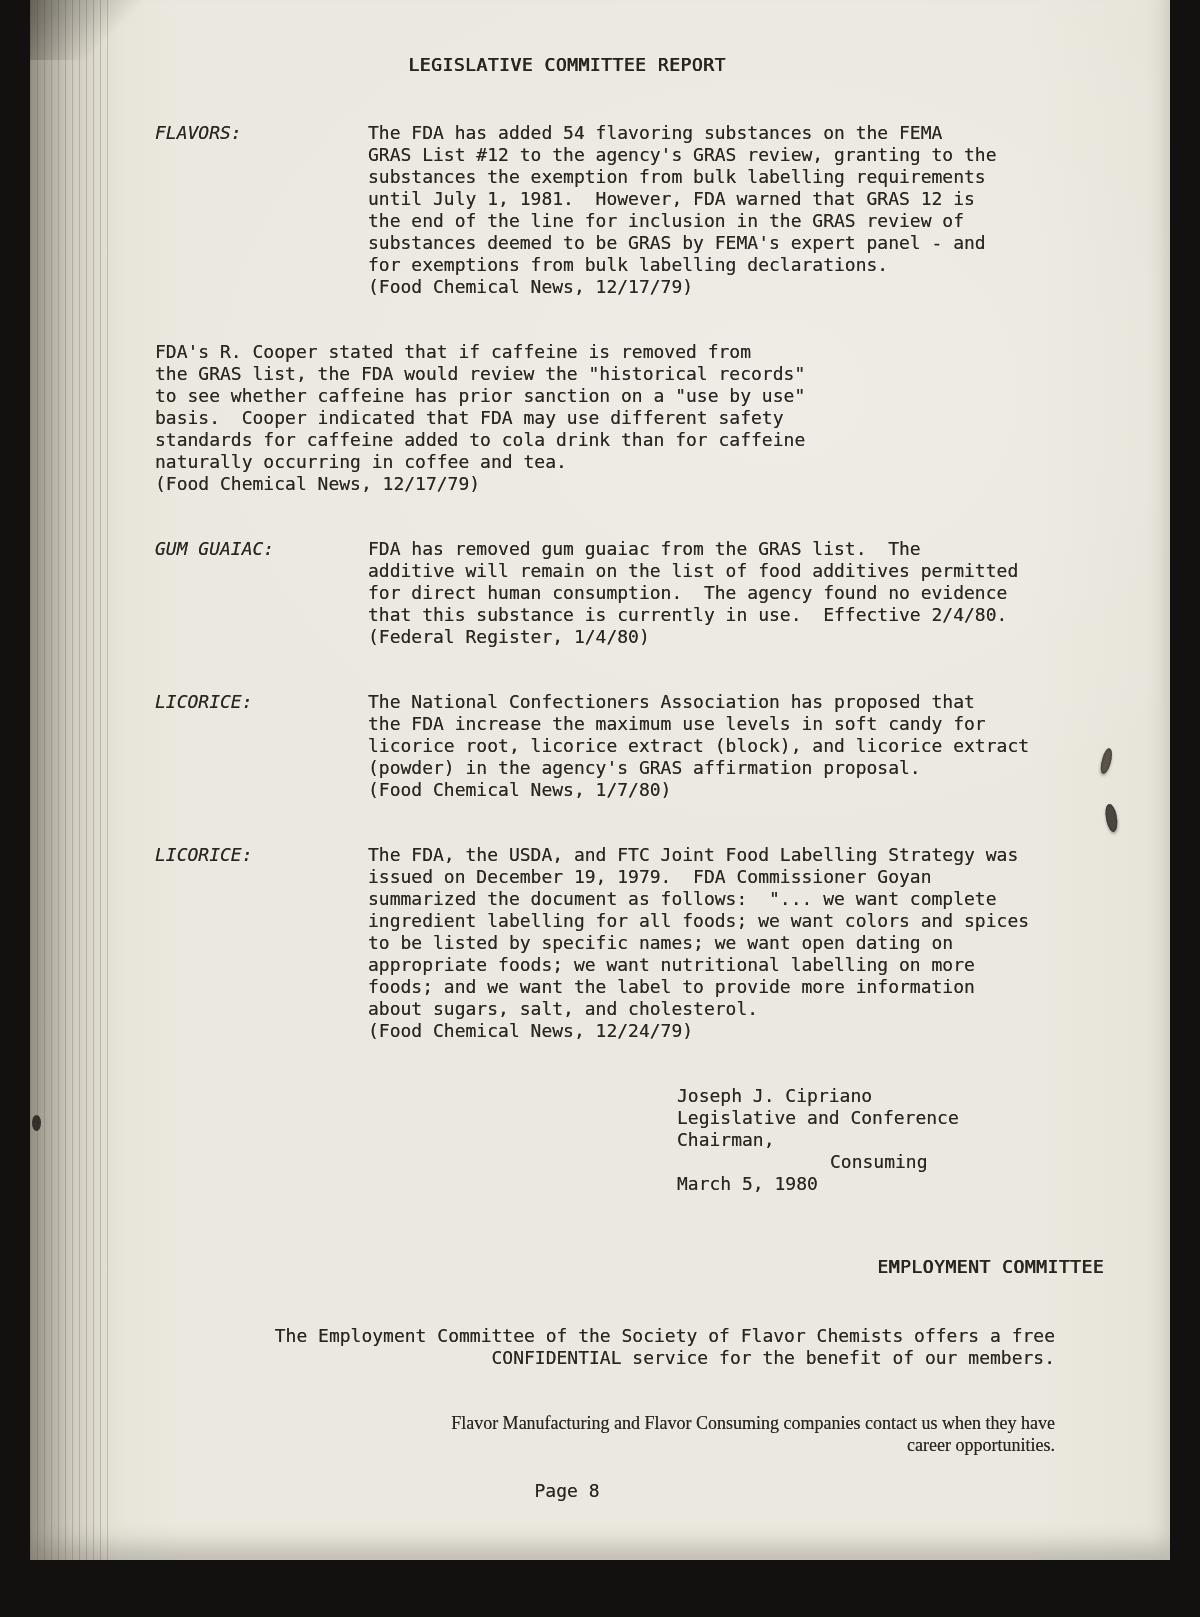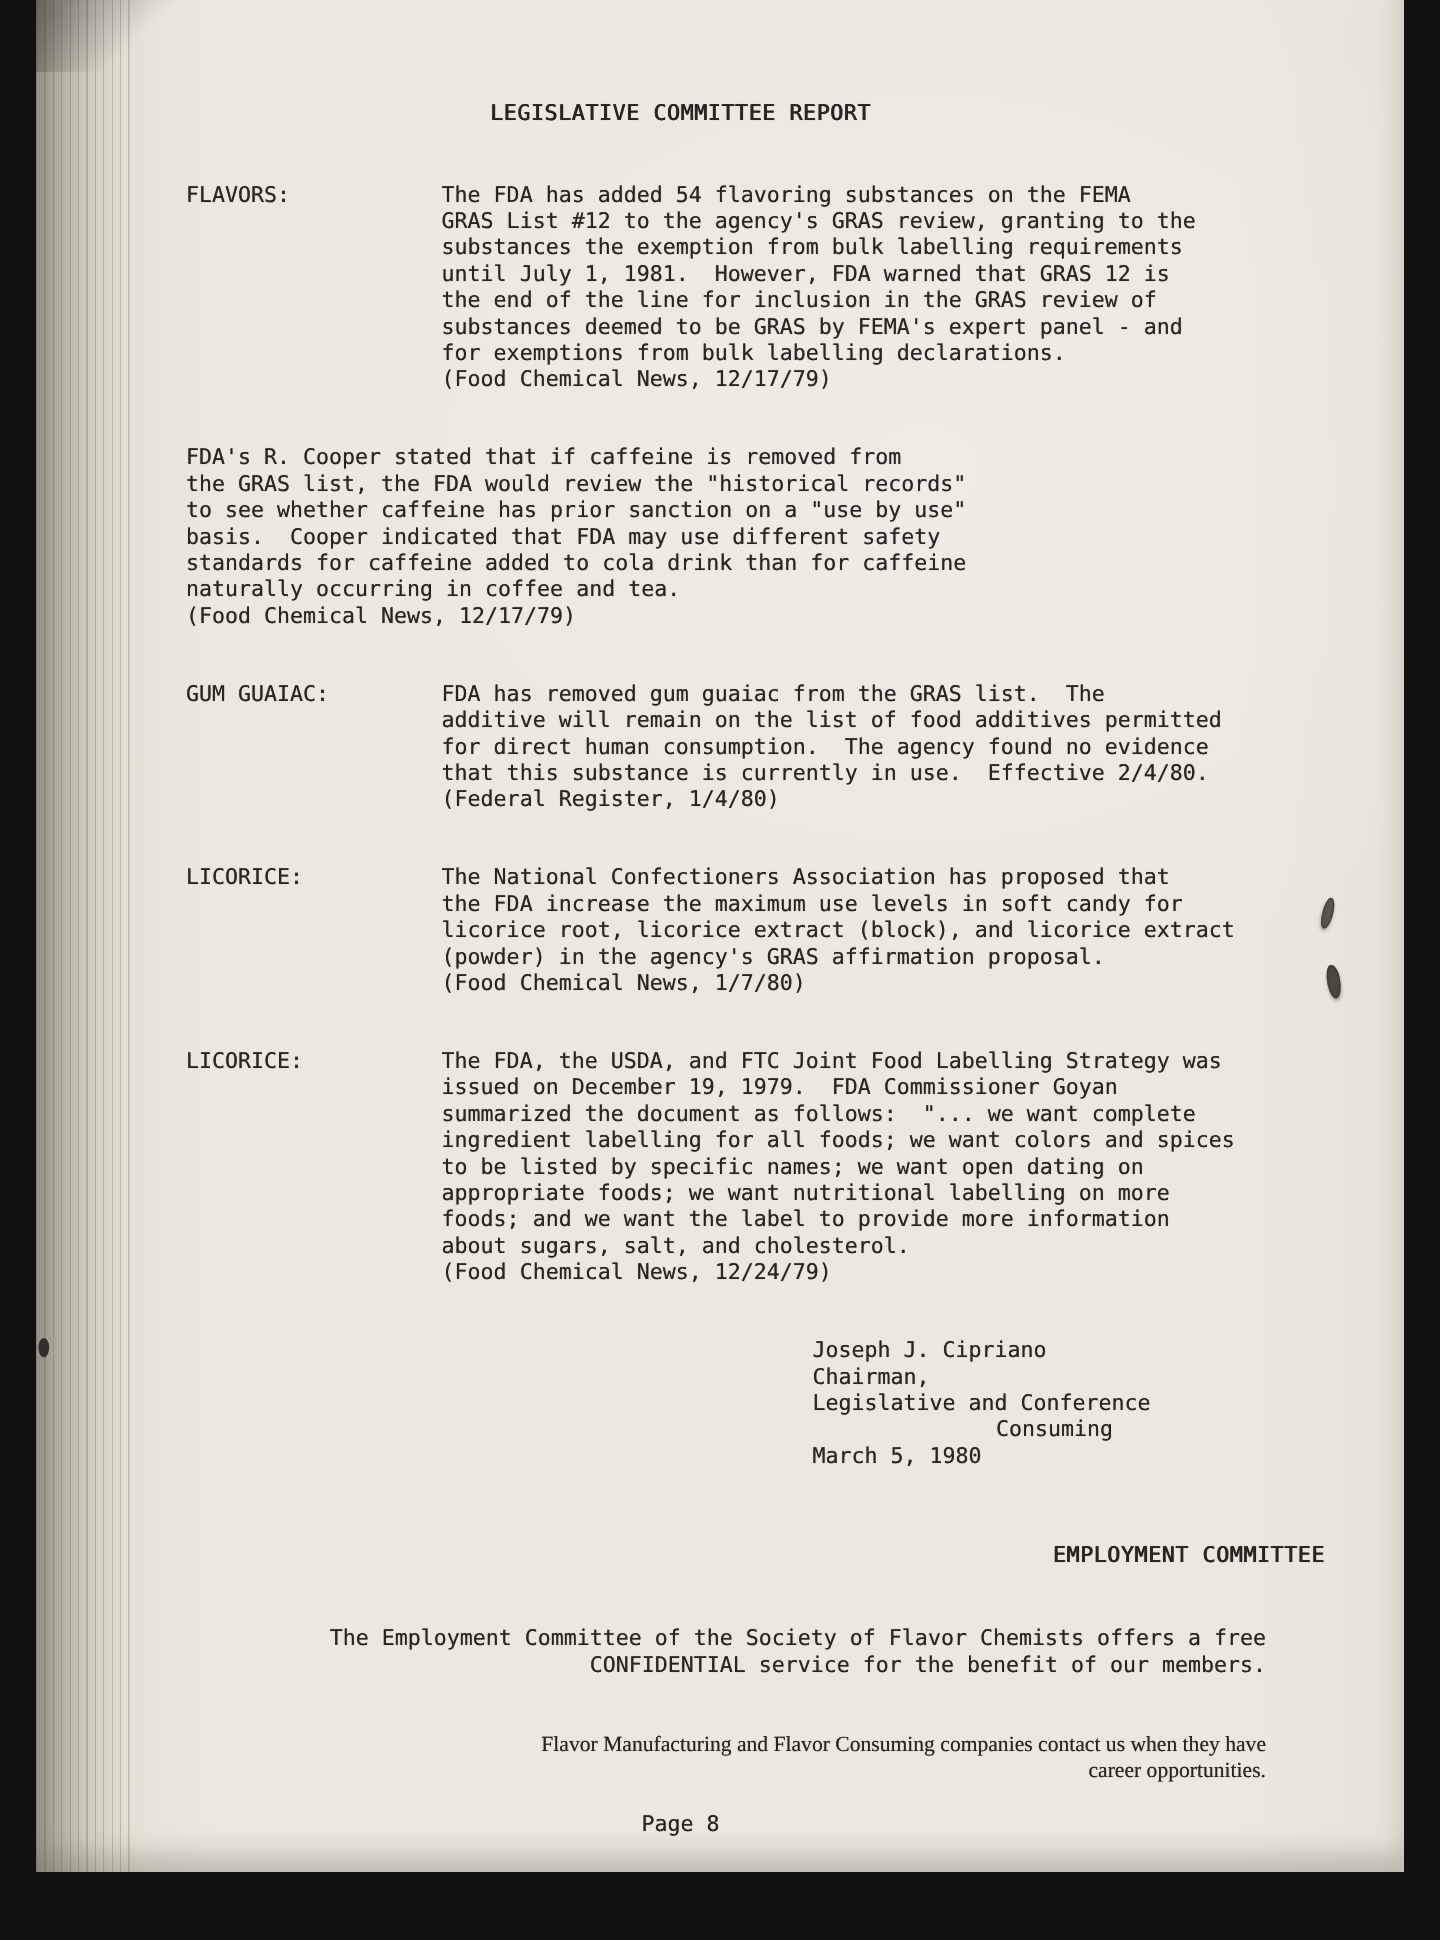--- a/index.html
+++ b/index.html
@@ -49,21 +49,20 @@
   .content {
     position: absolute;
     left: 0;
     top: 0;
     width: 1140px;
     padding-top: 54px;
     color: #2a2521;
     font-size: 18px;
     line-height: 22px;
     text-shadow: 0 0 0.6px rgba(42,37,33,0.65);
-    margin-top: 30px;
   }
   .centered {
     width: 1074px;
     text-align: center;
   }
   .title {
     letter-spacing: 0.5px;
     text-shadow: 0.6px 0 0 currentColor, 0 0 0.6px rgba(42,37,33,0.65);
   }
   .sections {
@@ -71,20 +70,21 @@
     padding-left: 125px;
   }
   .section {
     display: flex;
     margin-bottom: 43px;
   }
   .section-label {
     flex: 0 0 213px;
     width: 213px;
     white-space: pre;
+    font-style: italic;
   }
   .section-bodywrap {
     width: 700px;
   }
   .section-body, .section-citation, .emp-para, .sig-line {
     white-space: pre-wrap;
   }
   .signature {
     margin-top: 11px;
     margin-left: 647px;
@@ -215,22 +215,22 @@
 foods; and we want the label to provide more information
 about sugars, salt, and cholesterol.</div>
           <div class="section-citation">(Food Chemical News, 12/24/79)</div>
         </div>
       </div>
 
     </div>
 
     <div class="signature">
       <div class="sig-line">Joseph J. Cipriano</div>
+      <div class="sig-line">Legislative and Conference</div>
       <div class="sig-line">Chairman,</div>
-      <div class="sig-line">Legislative and Conference</div>
       <div class="sig-line sig-indent">Consuming</div>
       <div class="sig-line">March 5, 1980</div>
     </div>
 
     <div class="emp-title centered">EMPLOYMENT COMMITTEE</div>
 
     <div class="emp-para emp-para-1">The Employment Committee of the Society of Flavor Chemists offers a free
 CONFIDENTIAL service for the benefit of our members.</div>
     <div class="emp-para emp-para-2">Flavor Manufacturing and Flavor Consuming companies contact us when they have
 career opportunities.</div>

